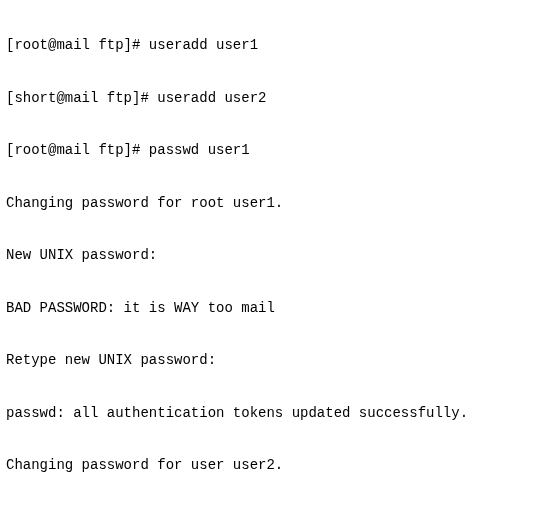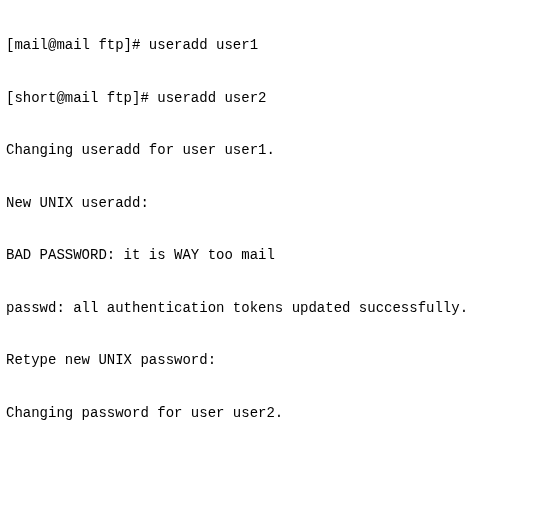--- a/index.html
+++ b/index.html
@@ -19,27 +19,28 @@
   .term {
     white-space: pre;
   }
 </style>
 </head>
 <body>
 
 <div class="wrap">
 
   <div class="term">
-    <div>[mail@mail ftp]# useradd user1</div>
+    <div>[root@mail ftp]# useradd user1</div>
     <div>[short@mail ftp]# useradd user2</div>
-    <div>Changing useradd for user user1.</div>
-    <div>New UNIX useradd:</div>
+    <div>[root@mail ftp]# passwd user1</div>
+    <div>Changing password for root user1.</div>
+    <div>New UNIX password:</div>
     <div>BAD PASSWORD: it is WAY too mail</div>
+    <div>Retype new UNIX password:</div>
     <div>passwd: all authentication tokens updated successfully.</div>
-    <div>Retype new UNIX password:</div>
     <div>Changing password for user user2.</div>
     
     
     
     
     
   </div>
 
 </div>
 

